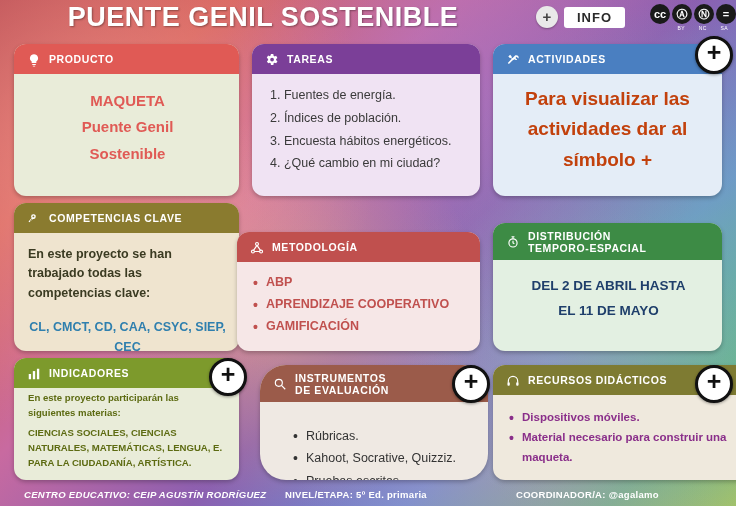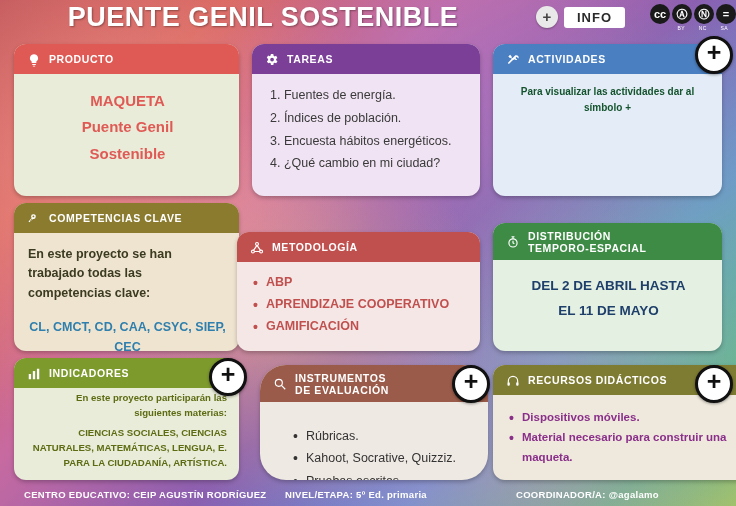--- a/index.html
+++ b/index.html
@@ -142,21 +142,21 @@
   .c-actividades   { left: 493px; top: 44px;  width: 229px; height: 152px; background: #e4edf7; }
   .c-actividades .card-head { background: #4a7fc1; }
 
   .c-competencias  { left: 14px;  top: 203px; width: 225px; height: 148px; background: #efe4cf; }
   .c-competencias .card-head { background: #8a7b2f; }
   .c-metodologia   { left: 237px; top: 232px; width: 243px; height: 119px; background: #f6e7e7; }
   .c-metodologia .card-head { background: #c0504e; }
   .c-distribucion  { left: 493px; top: 223px; width: 229px; height: 128px; background: #e3f0e2; }
   .c-distribucion .card-head { background: #3d8b45; }
 
-  .c-indicadores   { left: 14px;  top: 358px; width: 225px; height: 122px; background: #e9ecd9; text-align: right; }
+  .c-indicadores   { left: 14px;  top: 358px; width: 225px; height: 122px; background: #e9ecd9; }
   .c-indicadores .card-head { background: #7d9a2c; }
   .c-instrumentos  { left: 260px; top: 365px; width: 228px; height: 115px; background: #efe9e3; border-radius: 26px; }
   .c-instrumentos .card-head { background: #9b5b4a; }
   .c-recursos      { left: 493px; top: 365px; width: 276px; height: 115px; background: #efe9dd; }
   .c-recursos .card-head { background: #7e7b32; }
 
   
   .producto-text {
     text-align: center;
     color: #e05a55;
@@ -167,22 +167,22 @@
   }
   .tareas-list {
     margin: 0; padding: 2px 0 0 4px;
     list-style: none;
     color: #3a3a3a;
     font-size: 12.5px;
     line-height: 1.82;
   }
   .actividades-text {
     text-align: center;
-    color: #14532d;
-    font-size: 10px;
+    color: #c2410c;
+    font-size: 19px;
     font-weight: bold;
     line-height: 1.6;
     padding: 10px 12px 0 12px;
   }
   .comp-intro {
     color: #3b3b22;
     font-size: 12.5px;
     line-height: 1.55;
     font-weight: bold;
     padding-top: 4px;
@@ -271,21 +271,21 @@
     position: absolute;
     left: 0; bottom: 0;
     width: 736px; height: 24px;
     display: flex;
     align-items: center;
     color: #ffffff;
     font-size: 9.5px;
     font-weight: bold;
     letter-spacing: 0.3px;
   }
-  .f1 { position: absolute; left: 24px; }
+  .f1 { position: absolute; left: 24px; font-style: italic; }
   .f2 { position: absolute; left: 285px; }
   .f3 { position: absolute; left: 516px; }
 </style>
 </head>
 <body>
 
 <div class="canvas">
 
   <div class="header">
     <div class="title">PUENTE GENIL SOSTENIBLE</div>

